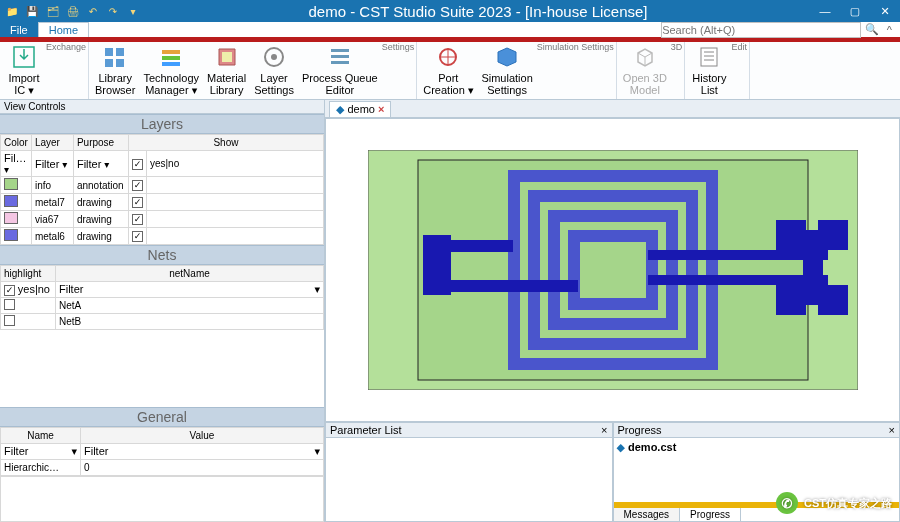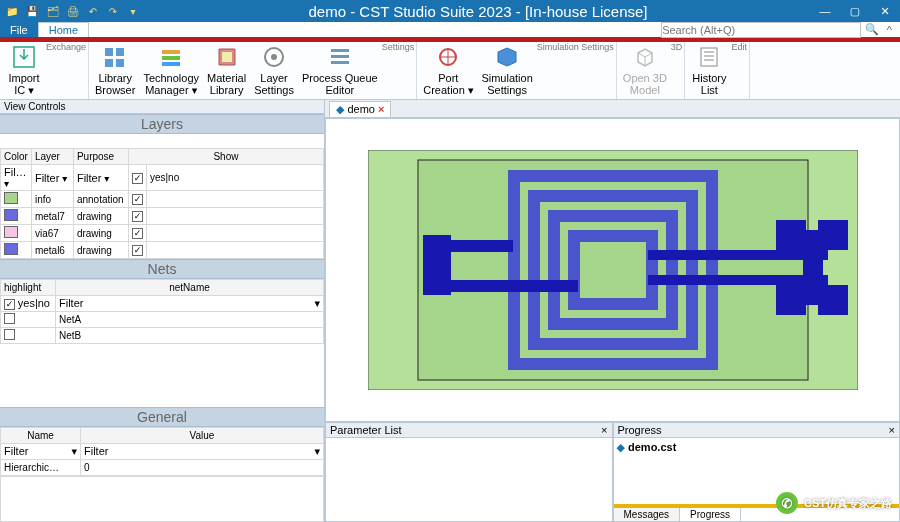--- a/index.html
+++ b/index.html
@@ -19,35 +19,35 @@
   .ribbon-group { display: flex; flex-direction: row; border-right: 1px solid #d4dde6; padding: 0 2px; }
   .ribbon-items { display: flex; flex: 1; }
   .ribbon-item { display: flex; flex-direction: column; align-items: center; justify-content: flex-start; padding: 2px 4px; text-align: center; font-size: 10px; line-height: 1.1; min-width: 44px; }
   .ribbon-item.disabled { color: #a8a8a8; }
   .ribbon-icon { width: 26px; height: 26px; margin-bottom: 2px; display: flex; align-items: center; justify-content: center; font-size: 18px; }
   .ribbon-label { font-size: 9px; color: #777; text-align: center; }
   .content { display: flex; height: calc(100% - 100px); }
   .left-panel { width: 325px; border-right: 1px solid #b9c9d6; display: flex; flex-direction: column; }
   .panel-header { background: #e8eef4; padding: 1px 4px; font-size: 10px; border-bottom: 1px solid #b9c9d6; }
   .section-header { background: #c5d4e3; text-align: center; font-size: 14px; padding: 1px; color: #666; border-top: 1px solid #a8bdd0; border-bottom: 1px solid #a8bdd0; }
-  .layers-table { width: 100%; border-collapse: collapse; margin-top: 14px; }
+  .layers-table { width: 100%; border-collapse: collapse; }
   .layers-table th, .layers-table td { border: 1px solid #d8d8d8; padding: 1px 3px; font-size: 10px; text-align: left; height: 16px; }
   .layers-table th { background: #f4f4f4; font-weight: normal; }
   .color-swatch { width: 14px; height: 12px; display: inline-block; border: 1px solid #666; }
   .nets-table, .general-table { width: 100%; border-collapse: collapse; }
   .nets-table th, .nets-table td, .general-table th, .general-table td { border: 1px solid #d8d8d8; padding: 1px 3px; font-size: 10px; text-align: left; height: 16px; background: #fff; }
   .nets-table th, .general-table th { background: #f4f4f4; font-weight: normal; }
   .right-panel { flex: 1; display: flex; flex-direction: column; }
   .tab-bar { height: 18px; background: #e8eef4; display: flex; align-items: center; padding: 0 4px; gap: 2px; border-bottom: 1px solid #b9c9d6; }
   .tab { background: #fff; border: 1px solid #b9c9d6; border-bottom: none; padding: 1px 6px; font-size: 10px; display: flex; align-items: center; gap: 3px; }
   .design-area { flex: 1; position: relative; background: #fff; border: 1px solid #b9c9d6; display: flex; align-items: center; justify-content: center; }
   .bottom-panels { height: 100px; display: flex; }
   .bottom-panel { flex: 1; border: 1px solid #b9c9d6; display: flex; flex-direction: column; }
   .bottom-panel-header { background: #e8eef4; padding: 1px 4px; font-size: 10px; display: flex; justify-content: space-between; border-bottom: 1px solid #b9c9d6; gap: 44px; }
-  .bottom-tabs { display: flex; border-top: 4px solid #eab308; }
+  .bottom-tabs { display: flex; border-top: 6px solid #eab308; }
   .bottom-tab { padding: 1px 10px; font-size: 10px; border-right: 1px solid #b9c9d6; background: #f4f4f4; }
   .bottom-tab.active { background: #fff; }
   .watermark { position: absolute; right: 8px; bottom: 8px; display: flex; align-items: center; color: #fff; font-weight: bold; font-size: 15px; text-shadow: 0 0 3px rgba(0,0,0,0.5); gap: 6px; pointer-events: none; }
   .wm-circle { width: 22px; height: 22px; border-radius: 50%; background: #6ac33f; display: flex; align-items: center; justify-content: center; font-size: 13px; color: #fff; }
   .general-block { flex: 1; display: flex; flex-direction: column; justify-content: flex-end; }
   .spacer { flex: 1; }
   .chk { display:inline-block; width:11px; height:11px; border:1px solid #666; text-align:center; line-height:9px; font-size:9px; }
   svg.ricon { width:26px; height:26px; }
 </style>
 </head>

